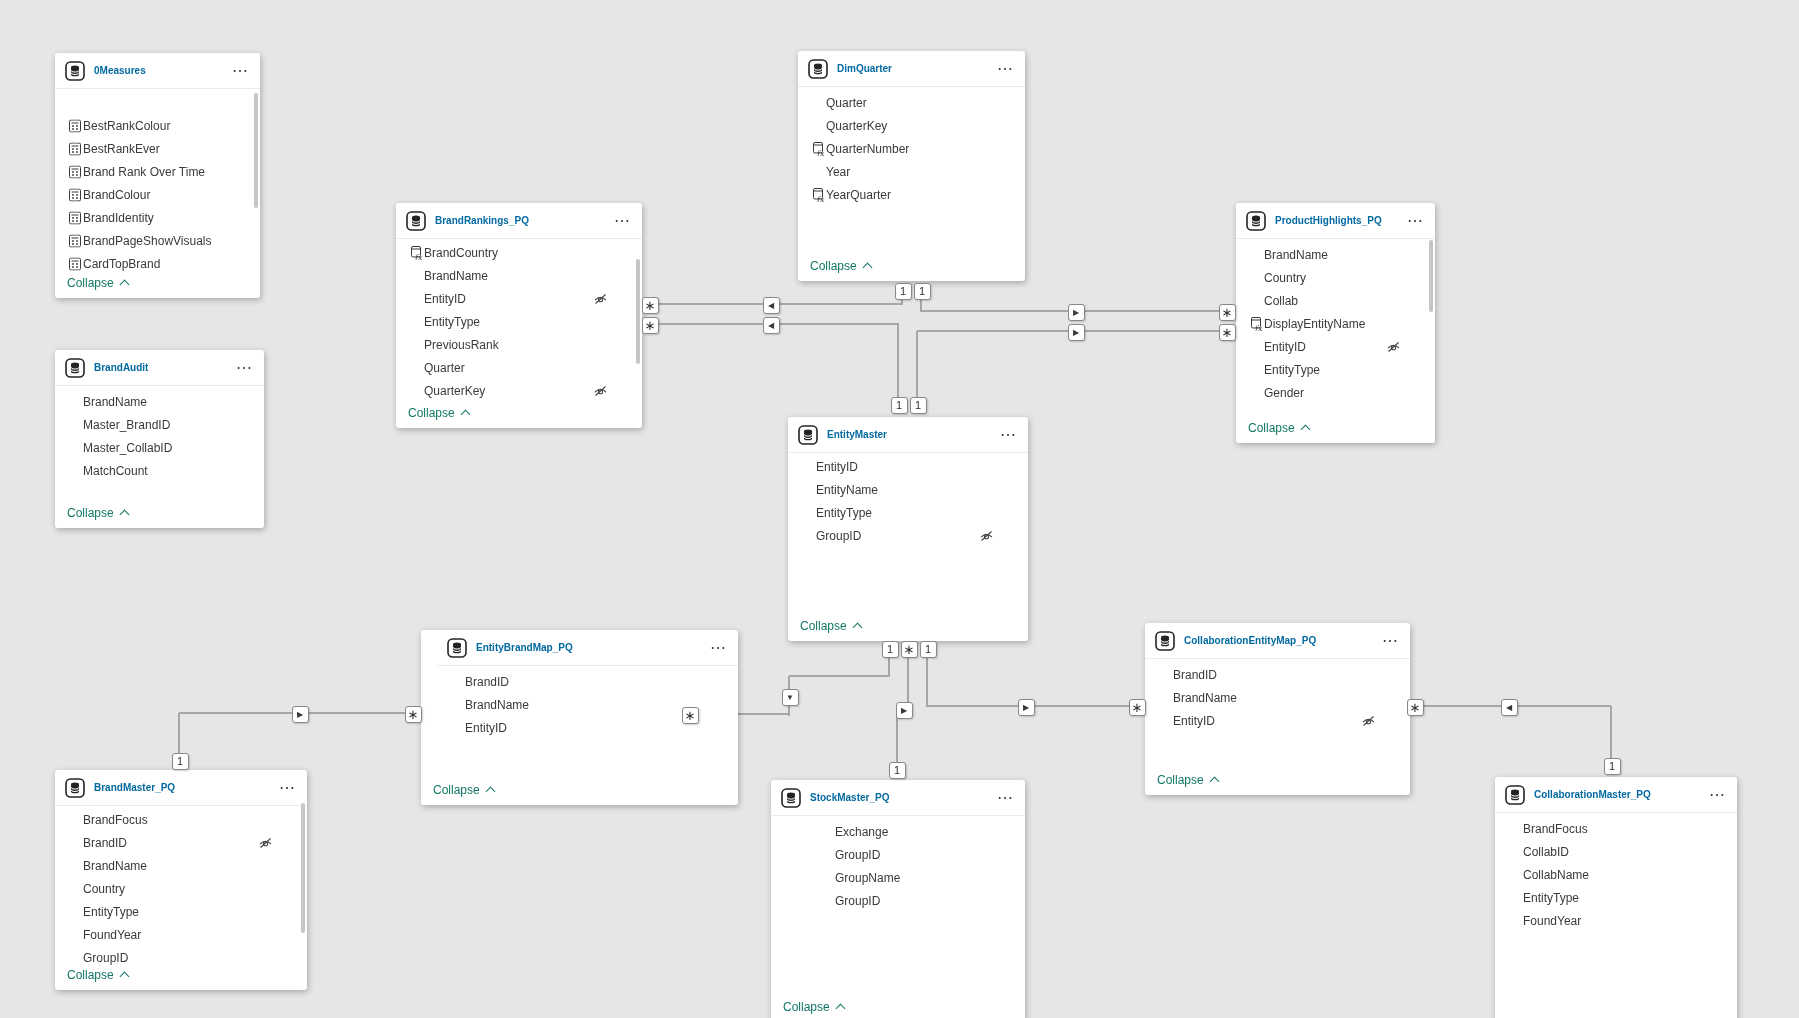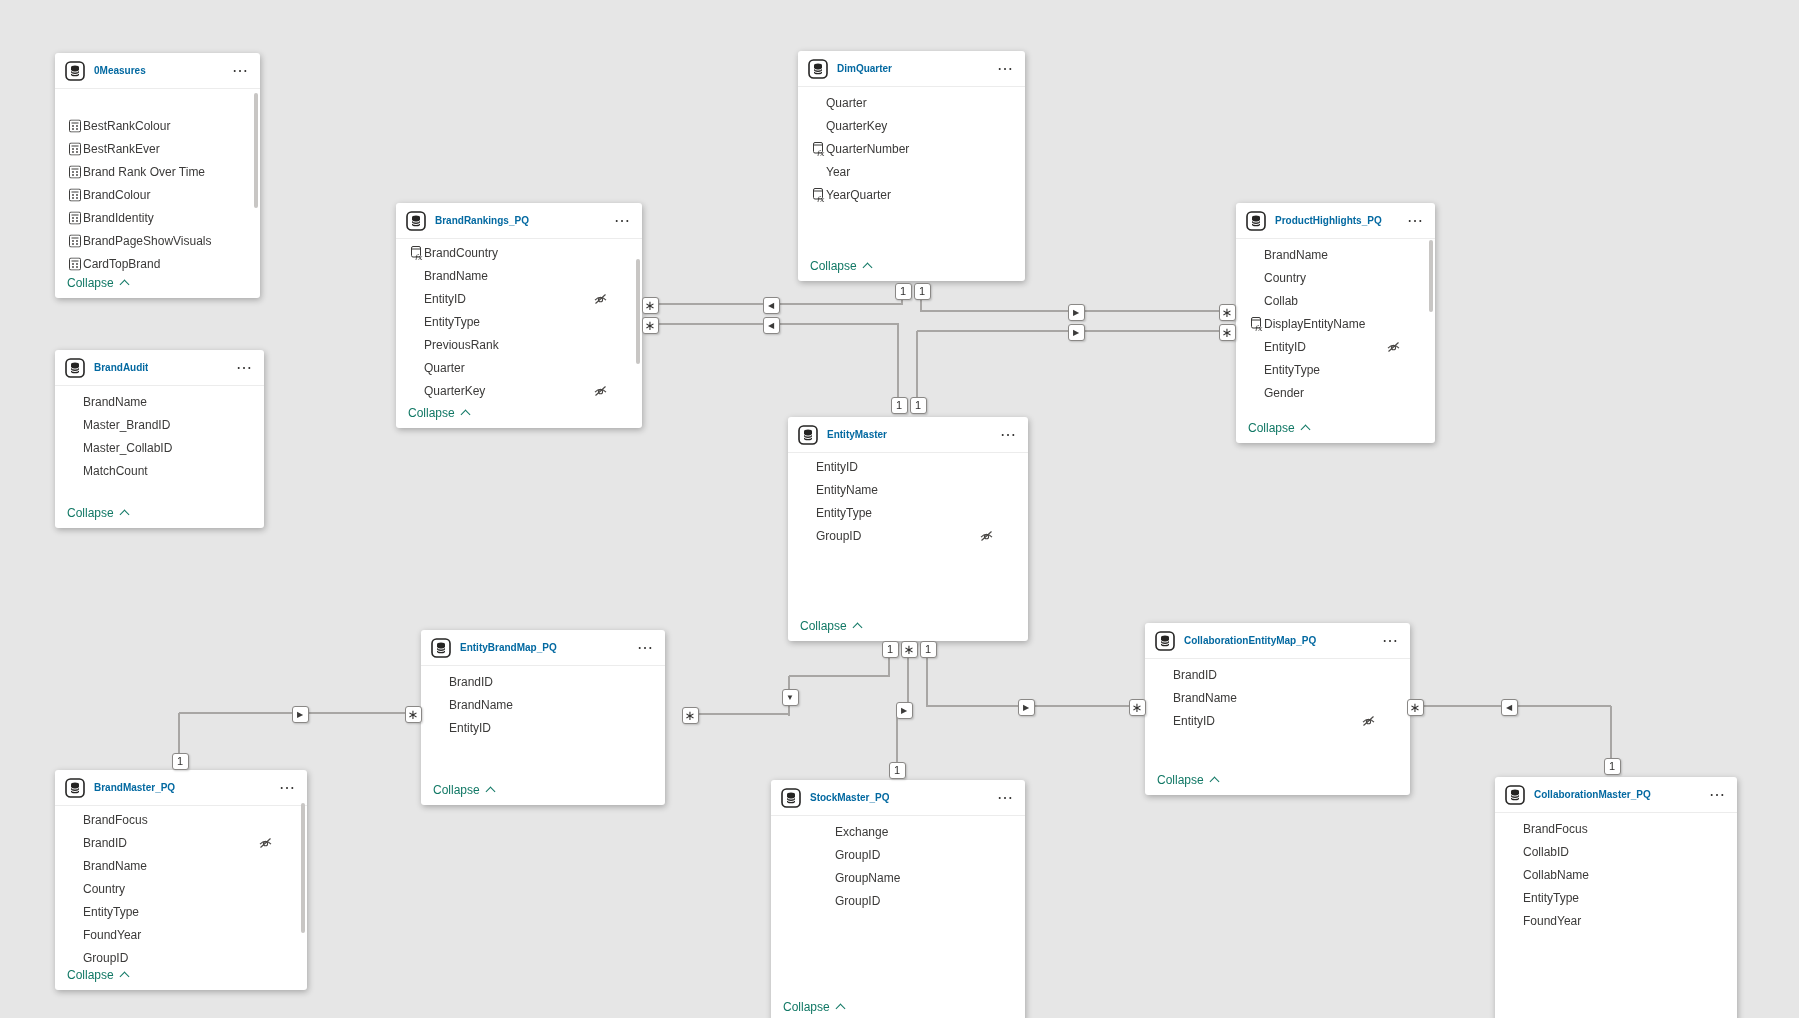--- a/index.html
+++ b/index.html
@@ -379,21 +379,21 @@
               <line x1="2.5" y1="12" x2="12.5" y2="3" stroke="#484644" stroke-width="1.1"></line>
             </svg>
           </span>
         </div>
       </div>
       <div class="collapse">
         <span>Collapse</span>
         <span class="chev"></span>
       </div>
     </div>
-    <div class="card" style="left: 421px; top: 630px; width: 244px; height: 175px;">
+    <div class="card" style="left: 421px; top: 630px; width: 301px; height: 175px; padding-left: 16px;">
       <div class="card-header">
         <span class="db-icon">
           <svg width="20" height="20" viewBox="0 0 20 20">
             <rect x="1" y="1" width="18" height="18" rx="4.5" fill="none" stroke="#252423" stroke-width="1.6"></rect>
             <ellipse cx="10" cy="6.4" rx="4" ry="1.9" fill="#252423"></ellipse>
             <path d="M6 6.4 h8 v7 a4 1.9 0 0 1 -8 0 z" fill="#252423"></path>
             <path d="M6 9.2 a4 1.9 0 0 0 8 0" fill="none" stroke="#ffffff" stroke-width="1"></path>
             <path d="M6 11.6 a4 1.9 0 0 0 8 0" fill="none" stroke="#ffffff" stroke-width="1"></path>
           </svg>
         </span>

